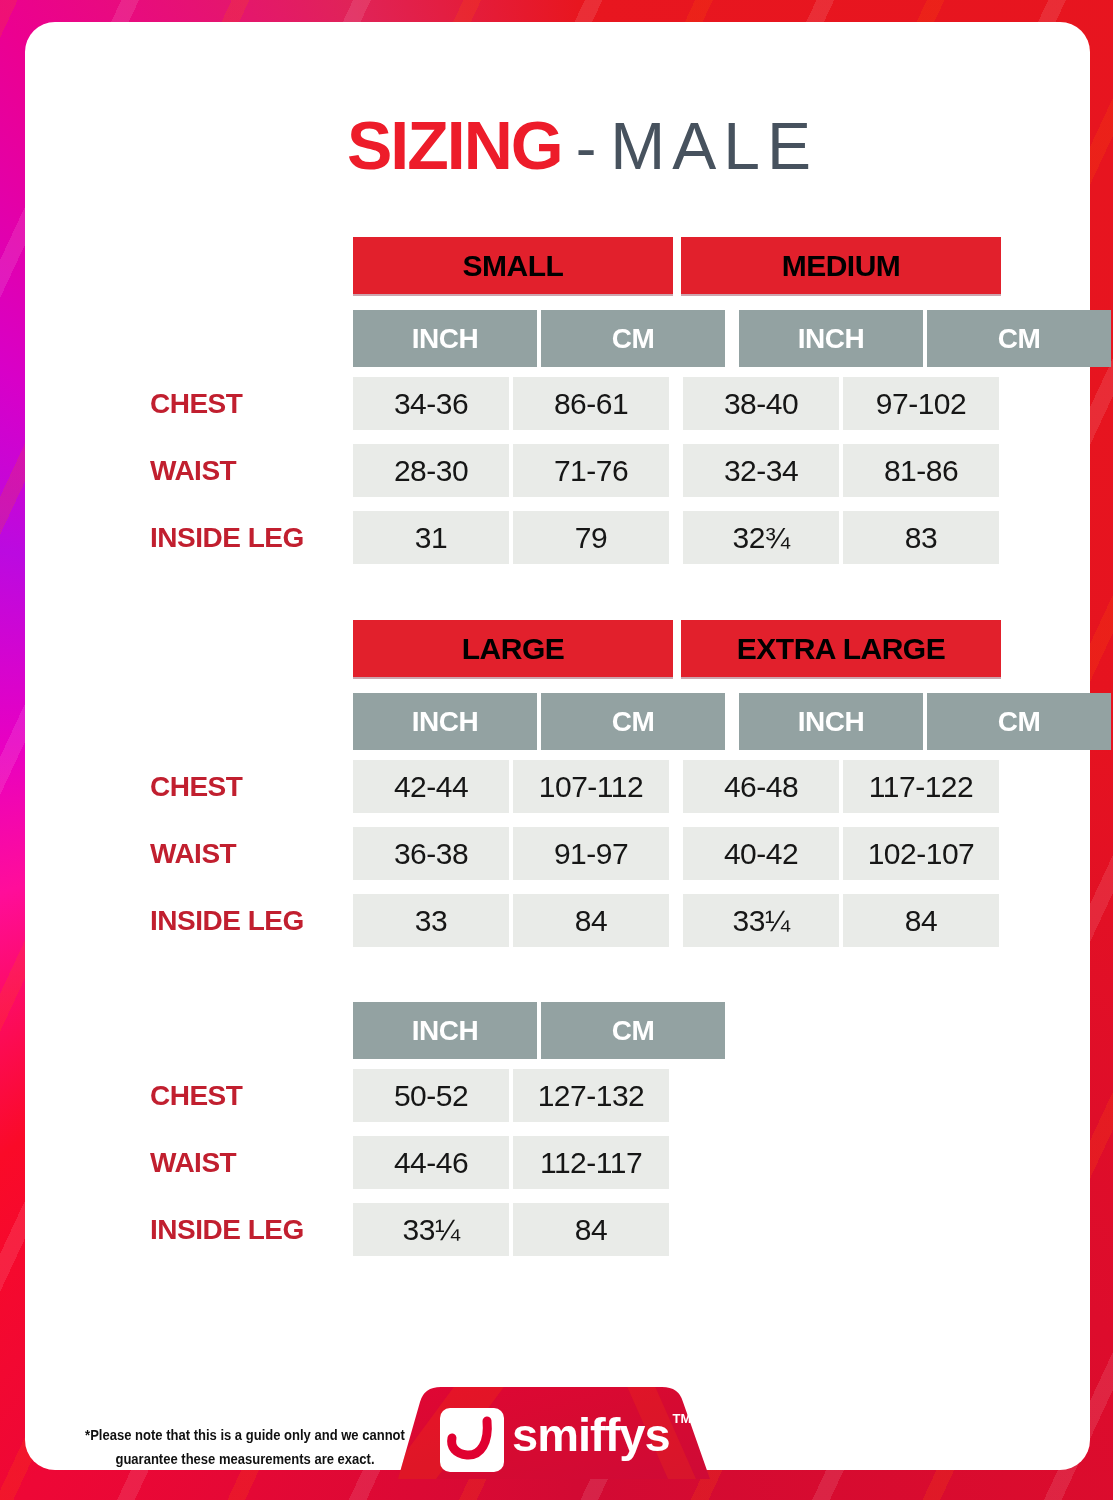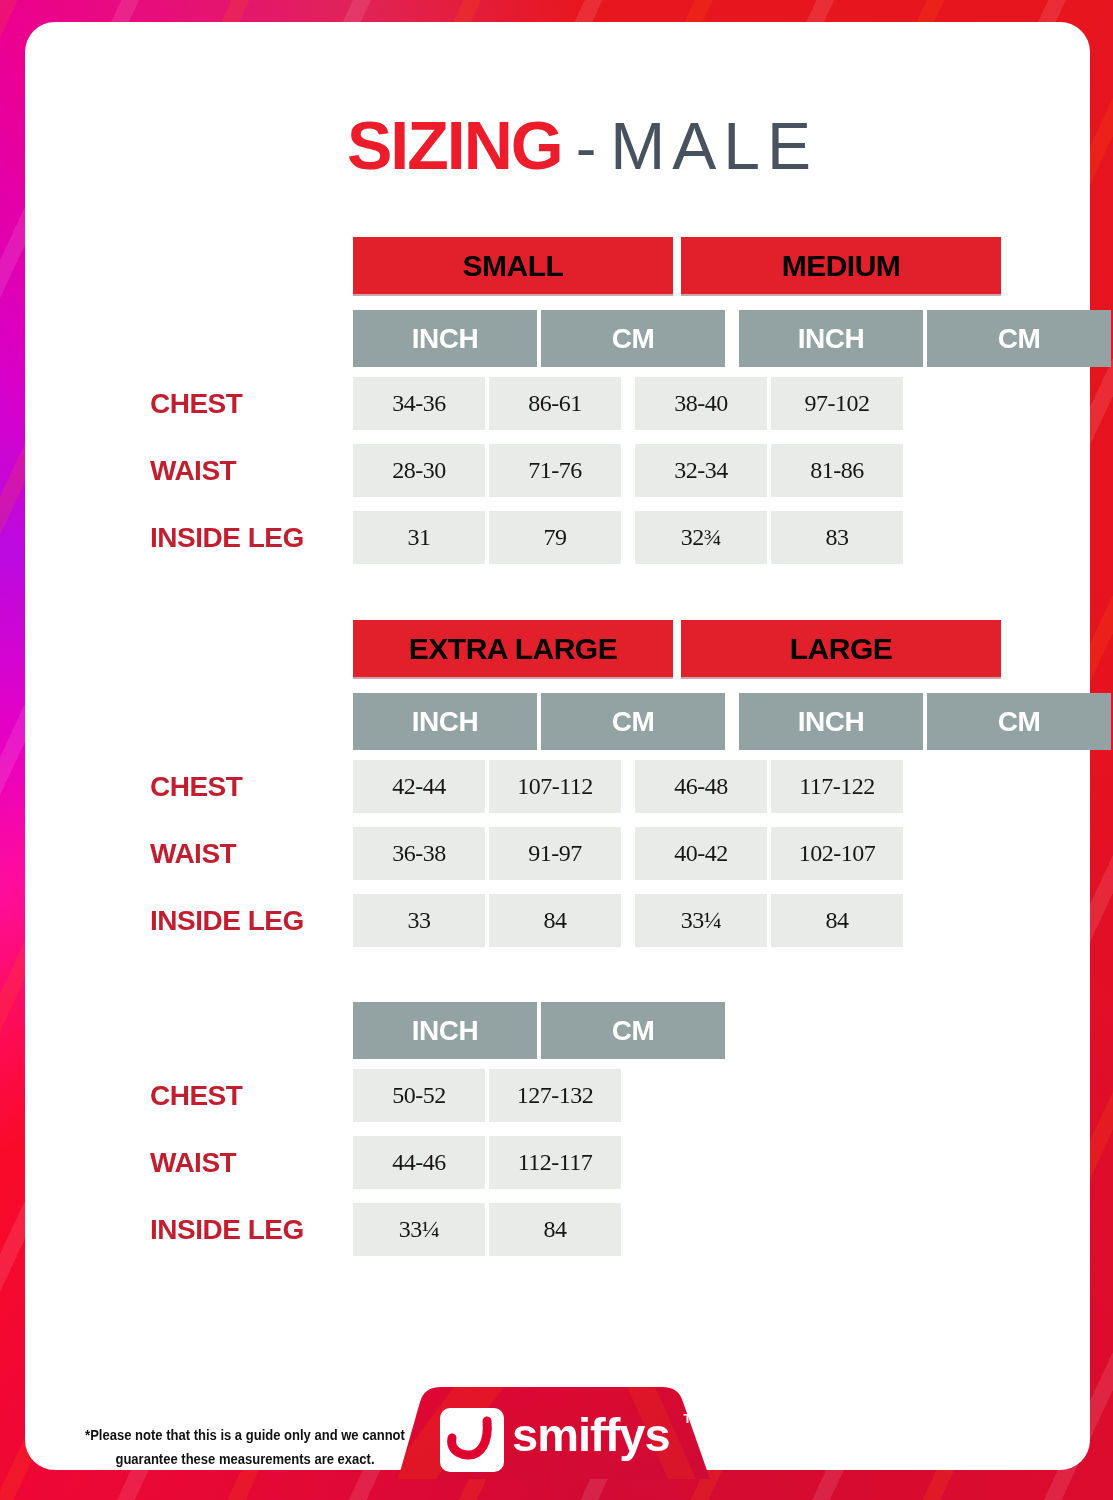--- a/index.html
+++ b/index.html
@@ -47,23 +47,23 @@
     color:#000000;font-size:30px;font-weight:bold;letter-spacing:-0.5px;
     display:flex;align-items:center;justify-content:center;
     box-shadow:0 2px 0 rgba(110,0,25,.35);
   }
   .ucell{
     width:184px;flex:none;margin-right:4px;background:var(--unit-gray);
     color:#fff;font-size:28px;font-weight:bold;letter-spacing:-0.5px;
     display:flex;align-items:center;justify-content:center;
   }
   .dcell{
-    width:132px;flex:none;margin-right:4px;background:var(--cell-gray);
-    color:#161616;font-size:24px;letter-spacing:-0.5px;
-    display:flex;align-items:center;justify-content:center;font-family:Liberation Serif, serif;
+    width:156px;flex:none;margin-right:4px;background:var(--cell-gray);
+    color:#161616;font-size:30px;letter-spacing:-0.5px;
+    display:flex;align-items:center;justify-content:center;
   }
   .gapend{margin-right:14px;}
   .rlabel{
     width:203px;flex:none;display:flex;align-items:center;
     color:var(--label-red);font-size:28px;font-weight:bold;letter-spacing:-0.5px;
   }
   
   .disclaimer{
     position:absolute;left:40px;top:1402px;width:360px;text-align:center;
     color:#111;font-size:14px;font-weight:bold;line-height:1.7;
@@ -74,21 +74,21 @@
   .smilebox{
     position:absolute;left:44px;top:24px;width:64px;height:64px;
     background:#fff;border-radius:10px;
   }
   .wordmark{
     position:absolute;left:116px;top:18px;height:64px;display:flex;align-items:center;
     color:#fff;font-size:47px;font-weight:bold;letter-spacing:-1px;
   }
   .wordmark sup{
     font-size:13px;font-weight:bold;letter-spacing:0;
-    position:relative;top:-16px;margin-left:14px;
+    position:relative;top:-16px;margin-left:3px;
   }
 </style>
 </head>
 <body>
 
 <div class="canvas">
   <div class="streaks"></div>
 
   <div class="card">
     <div class="title">
@@ -127,22 +127,22 @@
             <div class="rlabel">INSIDE LEG</div>
             <div class="dcell">31</div>
             <div class="dcell gapend">79</div>
             <div class="dcell">32¾</div>
             <div class="dcell gapend">83</div>
           </div>
         </section>
         <section class="tbl" style="top: 598px;">
           <div class="row hdr">
             <div class="spacer"></div>
+            <div class="szbox">LARGE</div>
             <div class="szbox">EXTRA LARGE</div>
-            <div class="szbox">LARGE</div>
           </div>
           <div class="row units">
             <div class="spacer"></div>
             <div class="ucell">INCH</div>
             <div class="ucell gapend">CM</div>
             <div class="ucell">INCH</div>
             <div class="ucell gapend">CM</div>
           </div>
           <div class="row">
             <div class="rlabel">CHEST</div>

